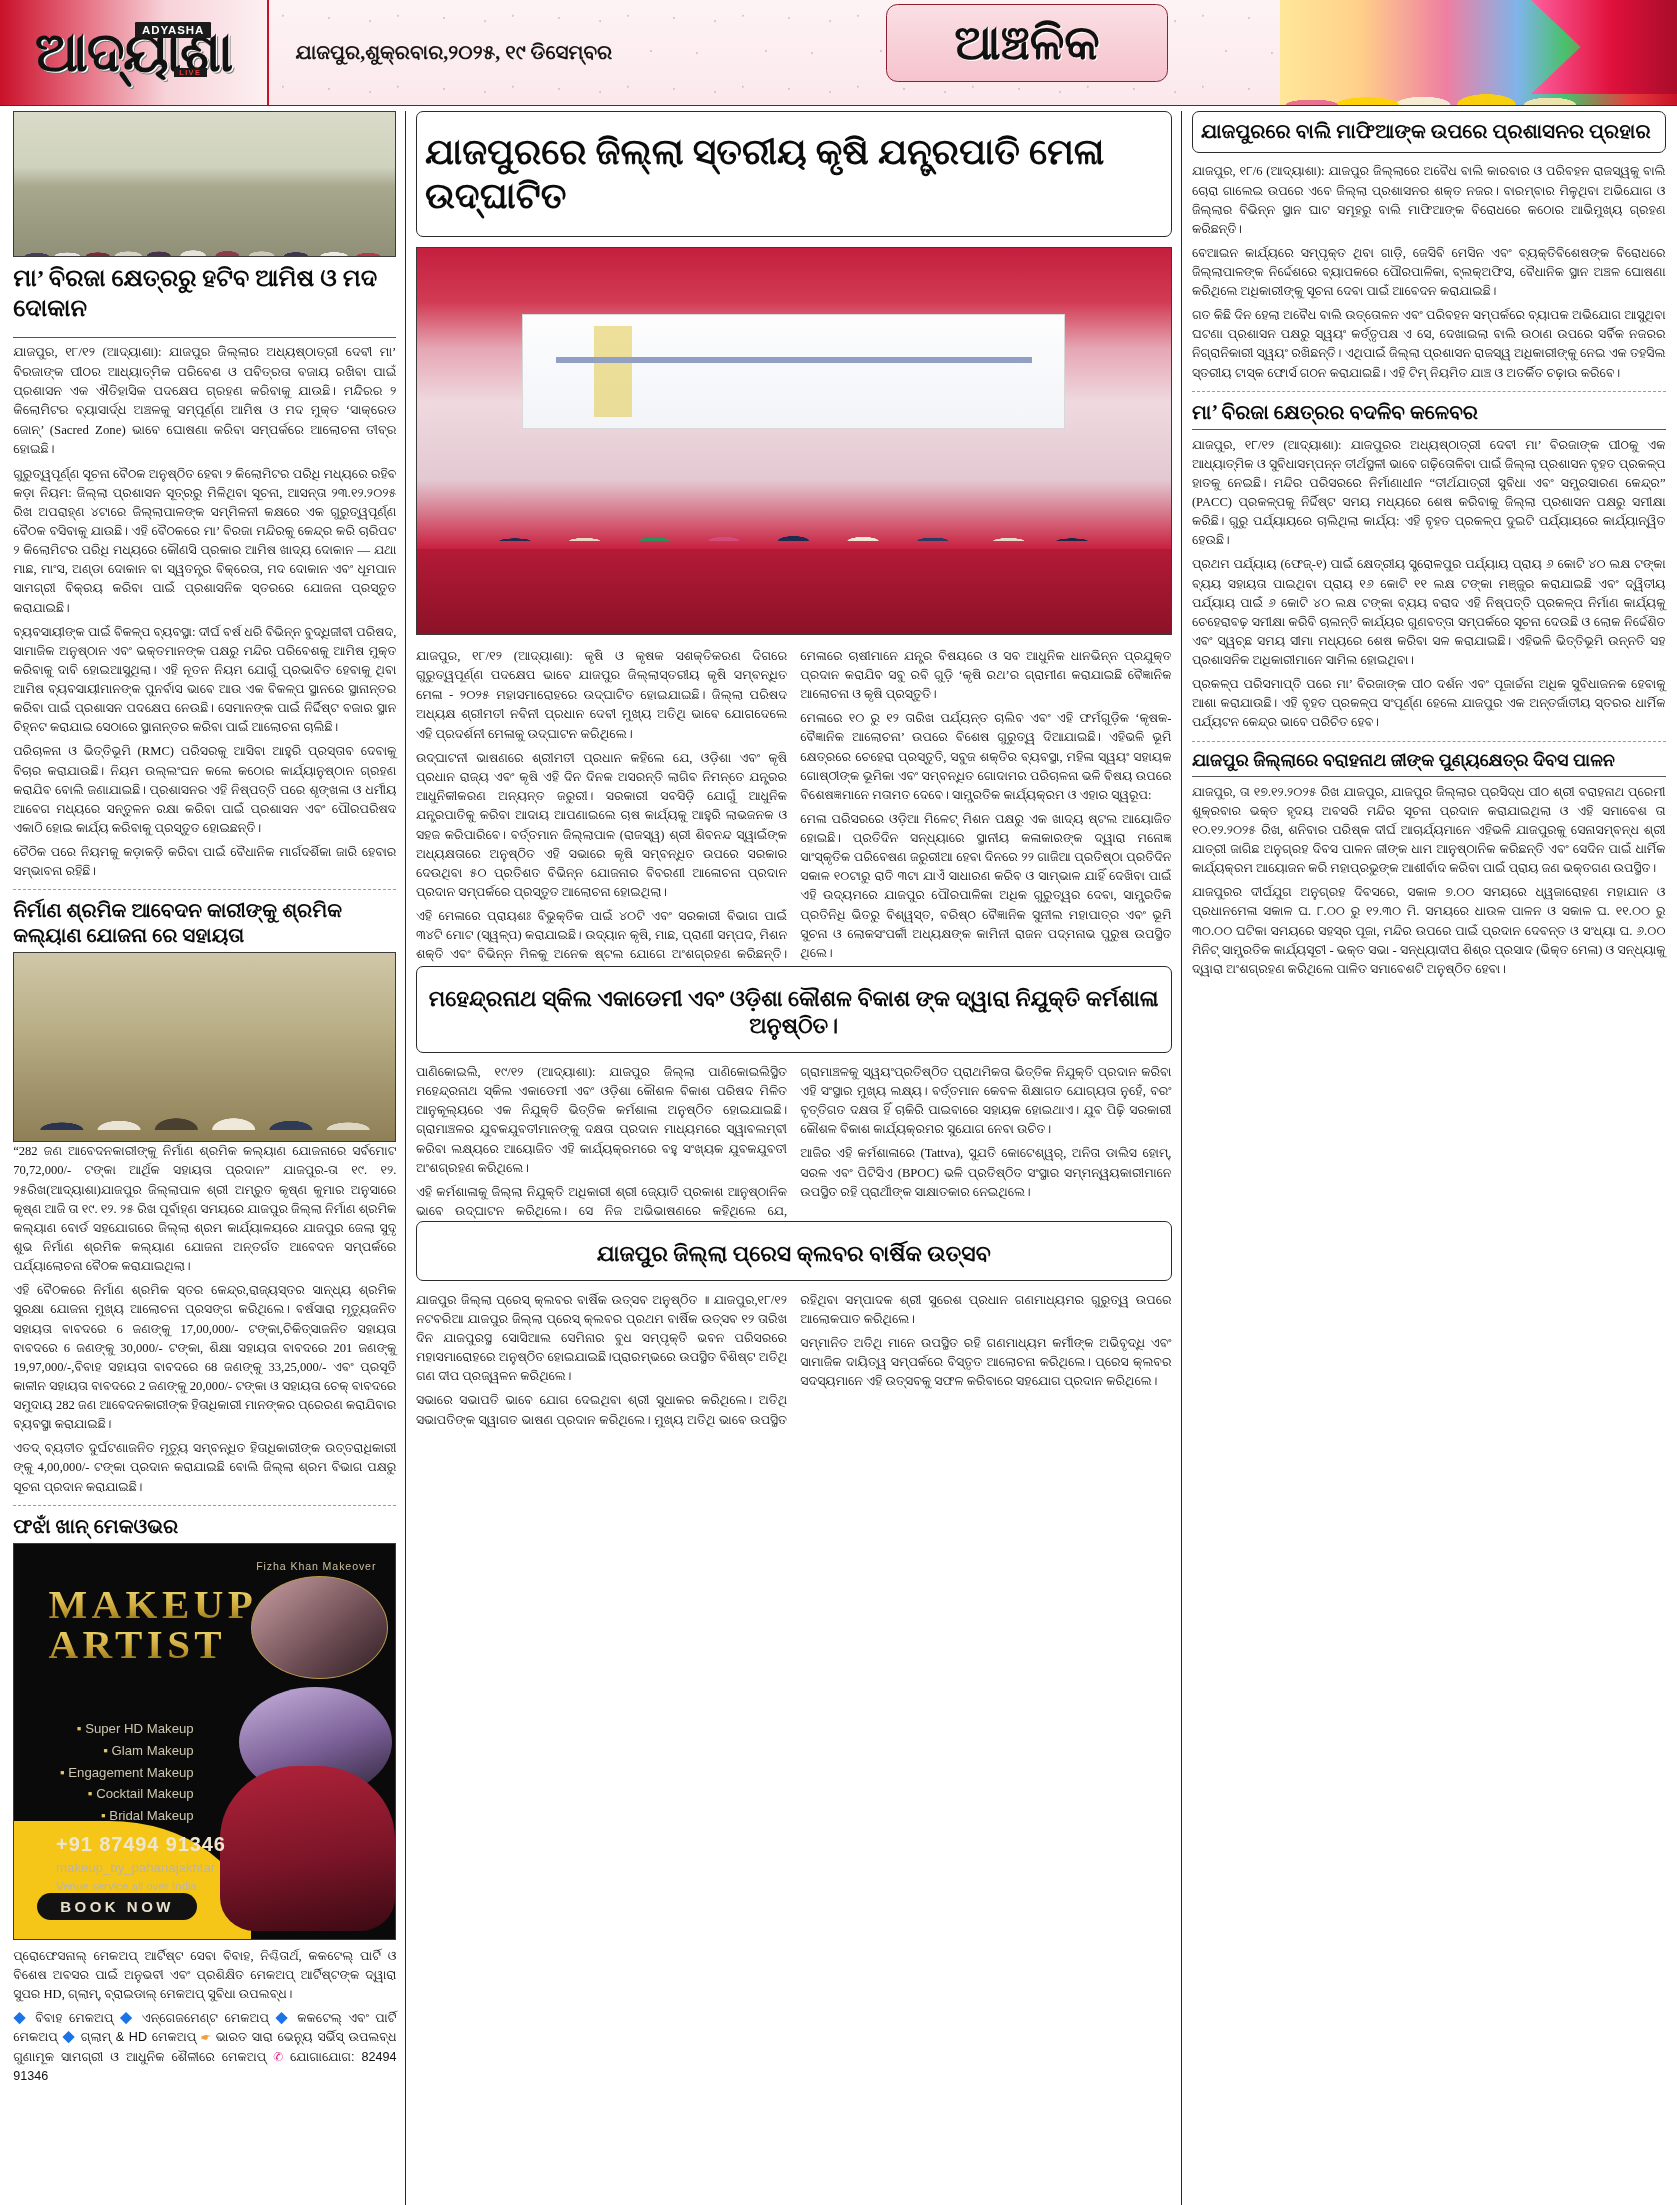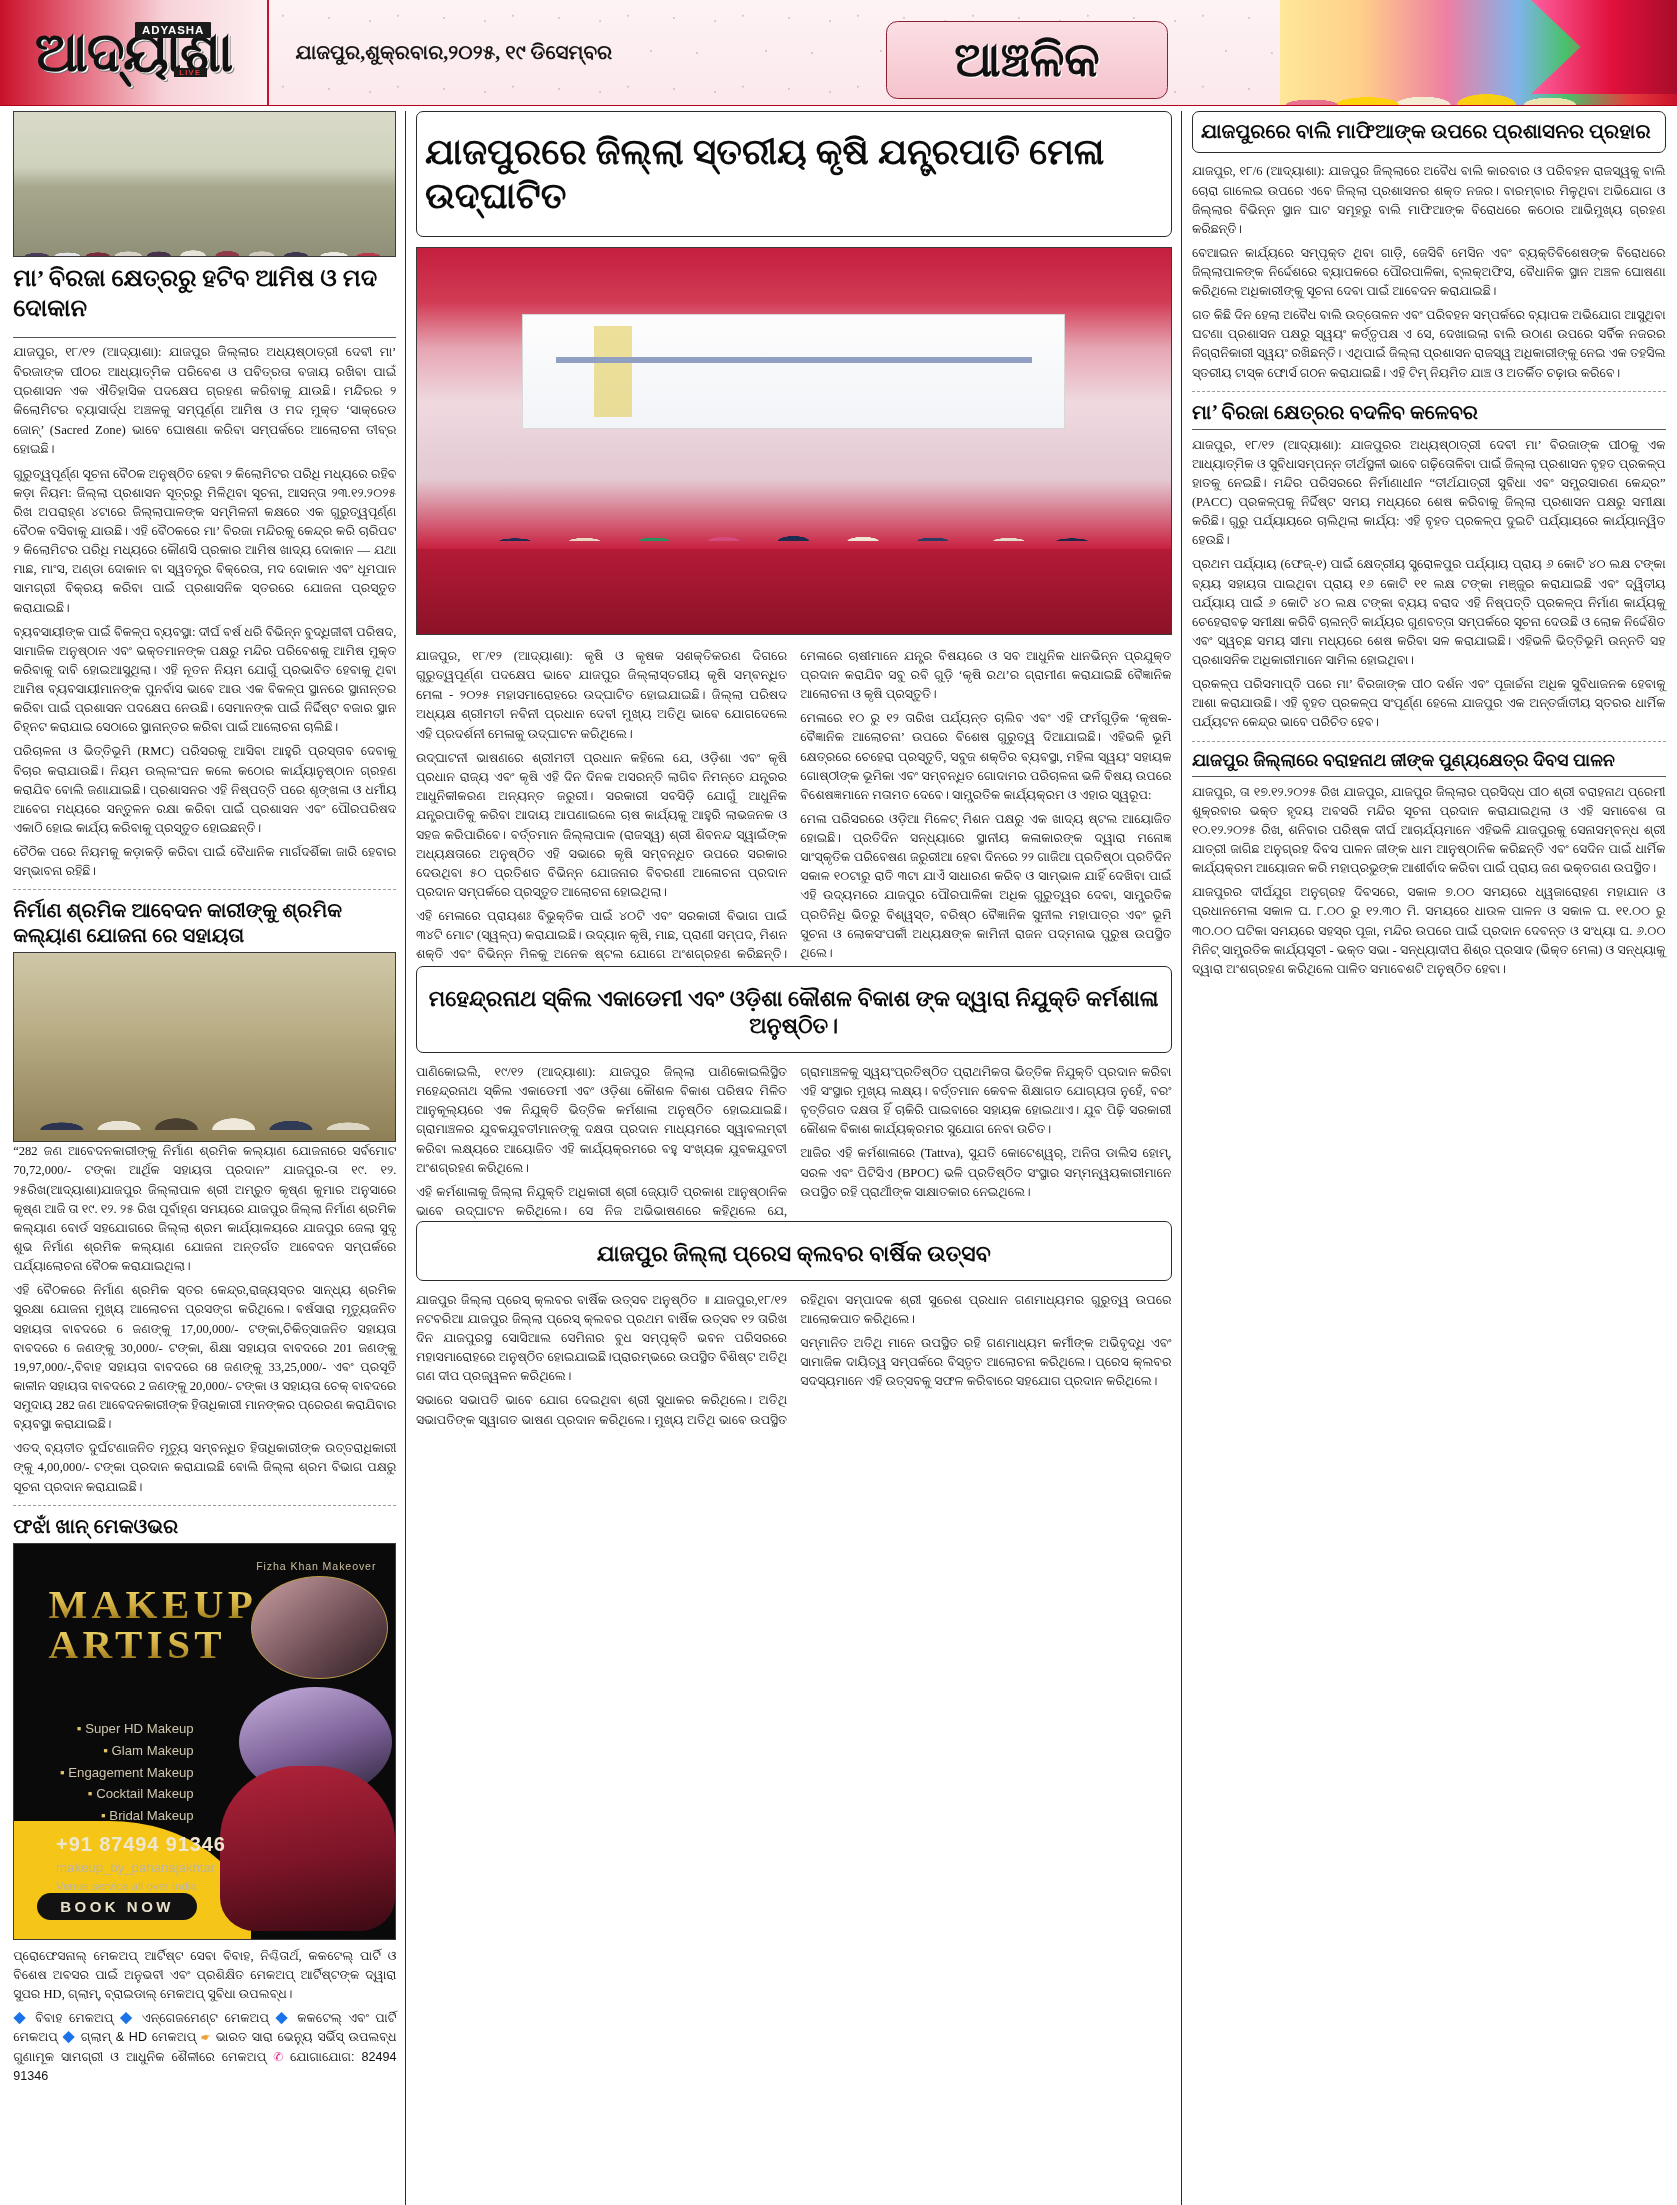--- a/index.html
+++ b/index.html
@@ -56,21 +56,21 @@
   .deco-dots{position:absolute;inset:0;pointer-events:none;opacity:.5;
     background-image:
       radial-gradient(circle at 12% 22%, #b9a0a6 0.9px, transparent 1.3px),
       radial-gradient(circle at 32% 72%, #b9a0a6 0.9px, transparent 1.3px),
       radial-gradient(circle at 52% 25%, #b9a0a6 0.9px, transparent 1.3px),
       radial-gradient(circle at 72% 75%, #b9a0a6 0.9px, transparent 1.3px),
       radial-gradient(circle at 88% 30%, #b9a0a6 0.9px, transparent 1.3px);
     background-size:115px 71px;
   }
   .mast-anchalika{
-    position:absolute;left:617px;top:21px;
+    position:absolute;left:617px;top:4px;
     width:282px;height:78px;
     background:linear-gradient(180deg,#fadfe4 0%,#f6c3cd 100%);
     border:1.8px solid #8d2030;border-radius:11.5px;
     display:flex;align-items:center;justify-content:center;z-index:4;
   }
   .mast-anchalika span{
     font-size:48px;font-weight:bold;color:#111;
     font-family:"Liberation Serif","DejaVu Serif",serif;
     text-shadow:1.3px 1.3px 0 #fff;
   }

